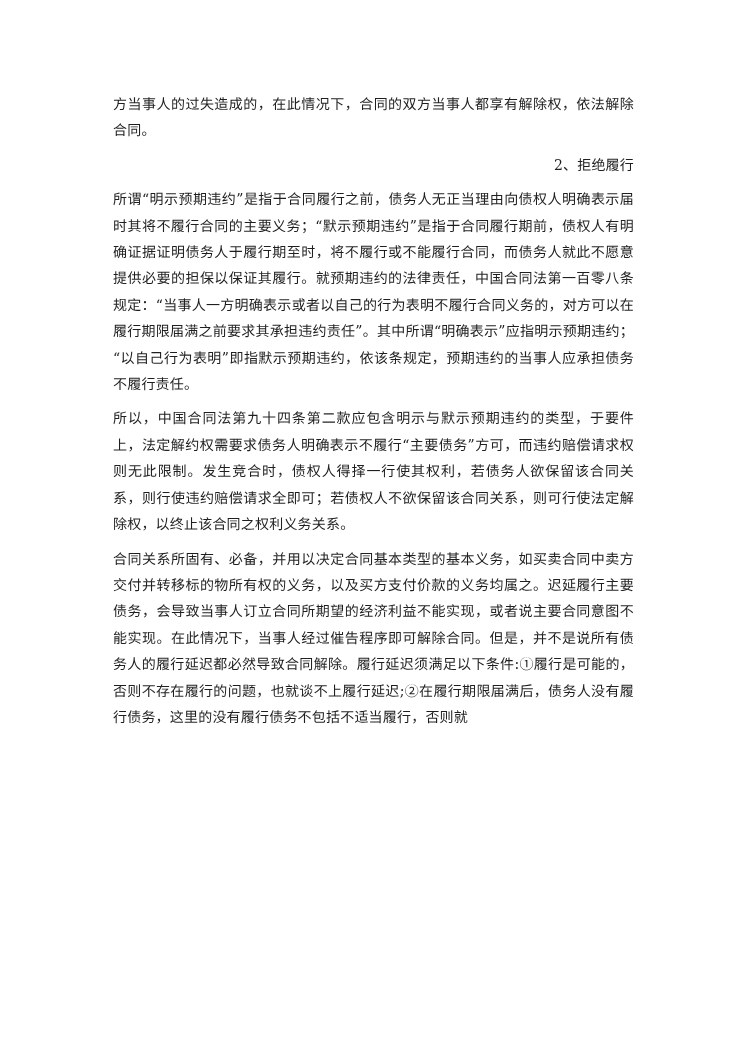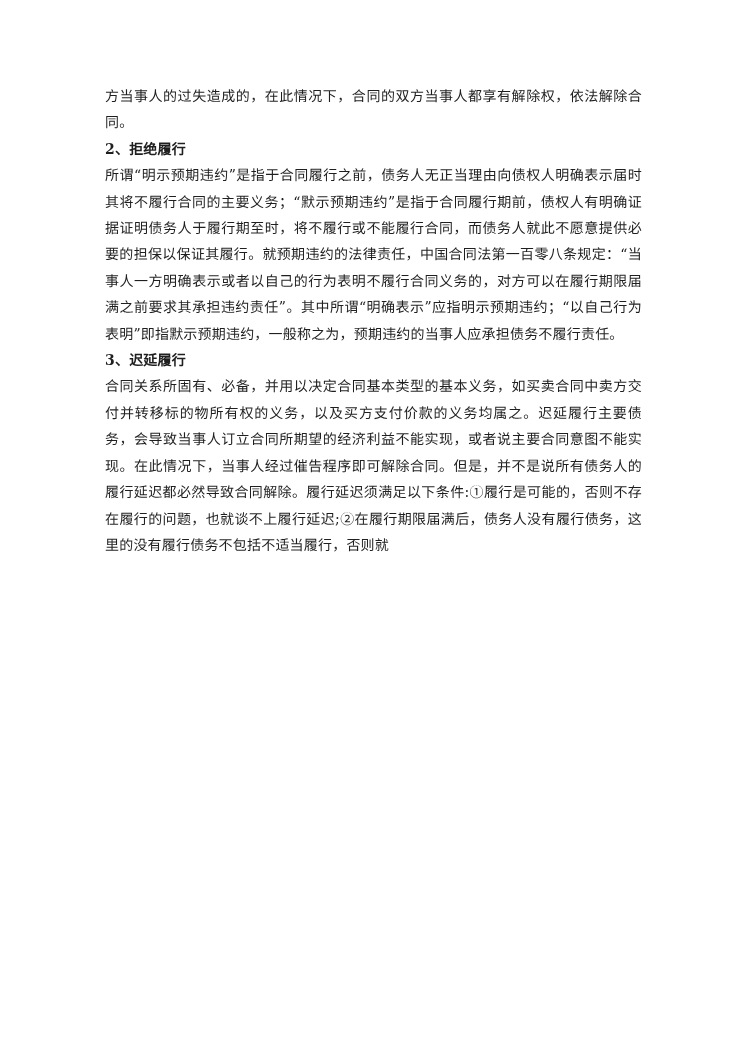--- a/index.html
+++ b/index.html
@@ -20,33 +20,32 @@
     left: 105px;
     top: 83px;
     width: 537px;
     font-size: 14px;
     line-height: 26.4px;
     color: #1f1f1f;
     text-align: justify;
     letter-spacing: 0.2px;
   }
   .content p {
-    margin: 0;
+    margin: 8px;
     padding: 0;
     word-break: break-all;
   }
   .content p.heading {
-    text-align: left;
-    font-weight: bold;
+    text-align: right;
   }
 </style>
 </head>
 <body>
 
 <div class="page">
   <div class="content">
     <p>方当事人的过失造成的，在此情况下，合同的双方当事人都享有解除权，依法解除合同。</p>
     <p class="heading">2、拒绝履行</p>
-    <p>所谓“明示预期违约”是指于合同履行之前，债务人无正当理由向债权人明确表示届时其将不履行合同的主要义务；“默示预期违约”是指于合同履行期前，债权人有明确证据证明债务人于履行期至时，将不履行或不能履行合同，而债务人就此不愿意提供必要的担保以保证其履行。就预期违约的法律责任，中国合同法第一百零八条规定：“当事人一方明确表示或者以自己的行为表明不履行合同义务的，对方可以在履行期限届满之前要求其承担违约责任”。其中所谓“明确表示”应指明示预期违约；“以自己行为表明”即指默示预期违约，一般称之为，预期违约的当事人应承担债务不履行责任。</p>
-    <p class="heading">3、迟延履行</p>
+    <p>所谓“明示预期违约”是指于合同履行之前，债务人无正当理由向债权人明确表示届时其将不履行合同的主要义务；“默示预期违约”是指于合同履行期前，债权人有明确证据证明债务人于履行期至时，将不履行或不能履行合同，而债务人就此不愿意提供必要的担保以保证其履行。就预期违约的法律责任，中国合同法第一百零八条规定：“当事人一方明确表示或者以自己的行为表明不履行合同义务的，对方可以在履行期限届满之前要求其承担违约责任”。其中所谓“明确表示”应指明示预期违约；“以自己行为表明”即指默示预期违约，依该条规定，预期违约的当事人应承担债务不履行责任。</p>
+    <p>所以，中国合同法第九十四条第二款应包含明示与默示预期违约的类型，于要件上，法定解约权需要求债务人明确表示不履行“主要债务”方可，而违约赔偿请求权则无此限制。发生竞合时，债权人得择一行使其权利，若债务人欲保留该合同关系，则行使违约赔偿请求全即可；若债权人不欲保留该合同关系，则可行使法定解除权，以终止该合同之权利义务关系。</p>
     <p>合同关系所固有、必备，并用以决定合同基本类型的基本义务，如买卖合同中卖方交付并转移标的物所有权的义务，以及买方支付价款的义务均属之。迟延履行主要债务，会导致当事人订立合同所期望的经济利益不能实现，或者说主要合同意图不能实现。在此情况下，当事人经过催告程序即可解除合同。但是，并不是说所有债务人的履行延迟都必然导致合同解除。履行延迟须满足以下条件:①履行是可能的，否则不存在履行的问题，也就谈不上履行延迟;②在履行期限届满后，债务人没有履行债务，这里的没有履行债务不包括不适当履行，否则就</p>
   </div>
 </div>
 
 </body></html>

